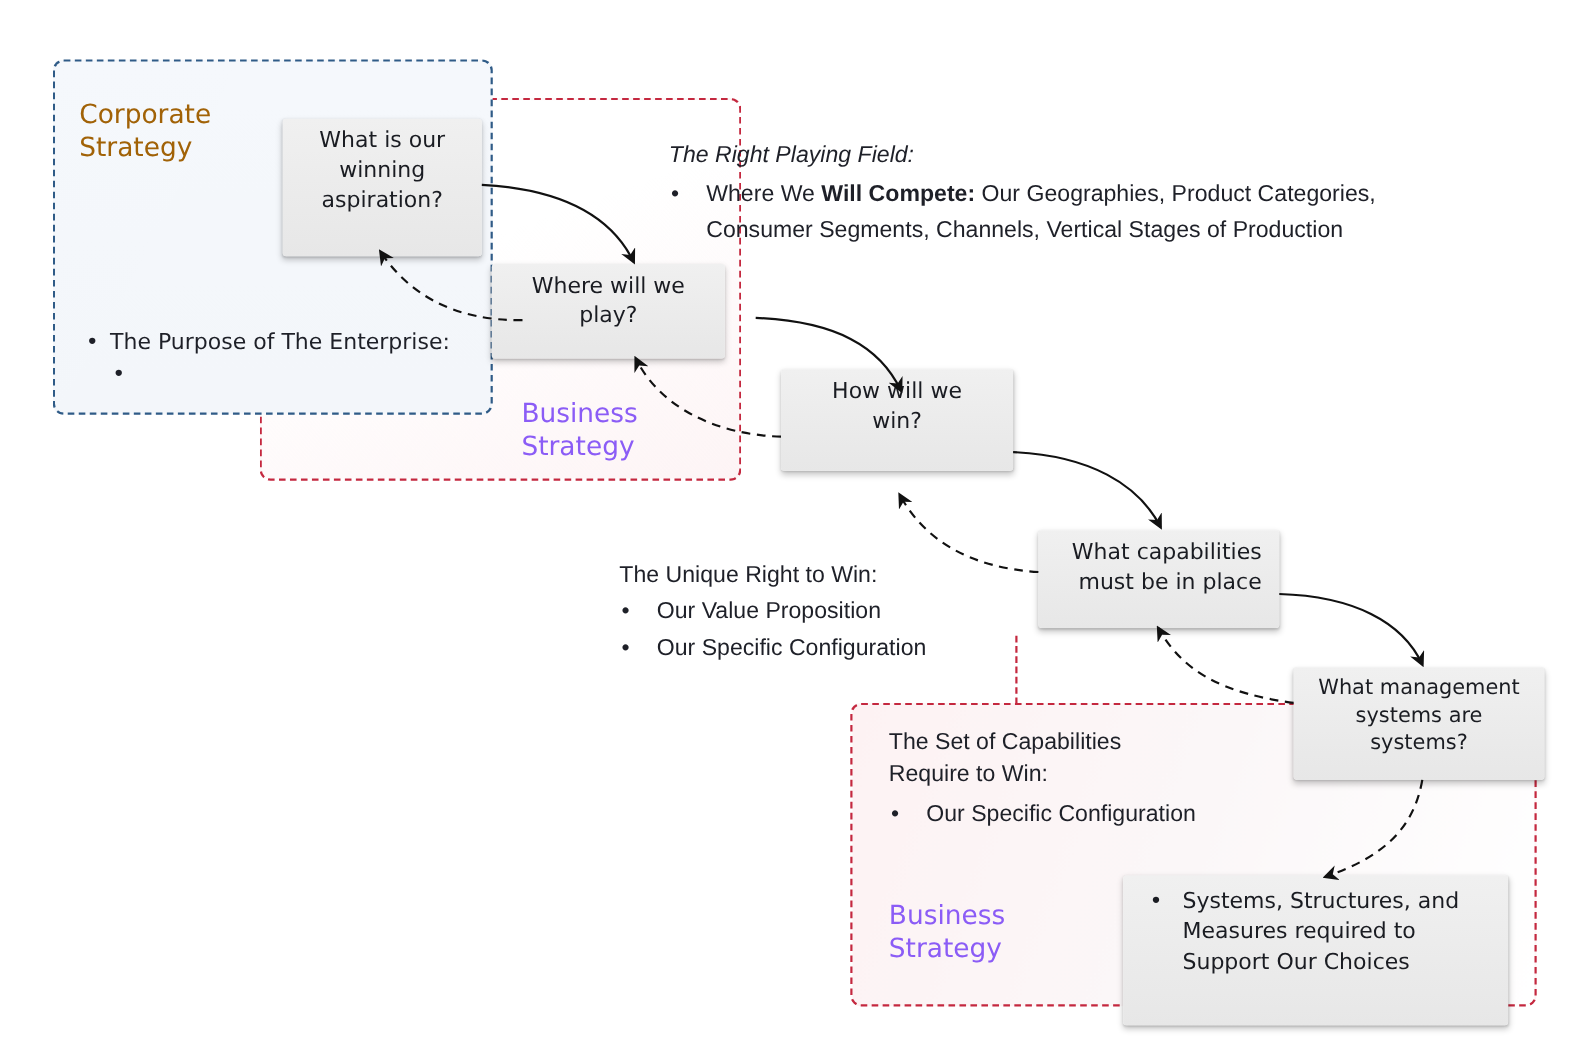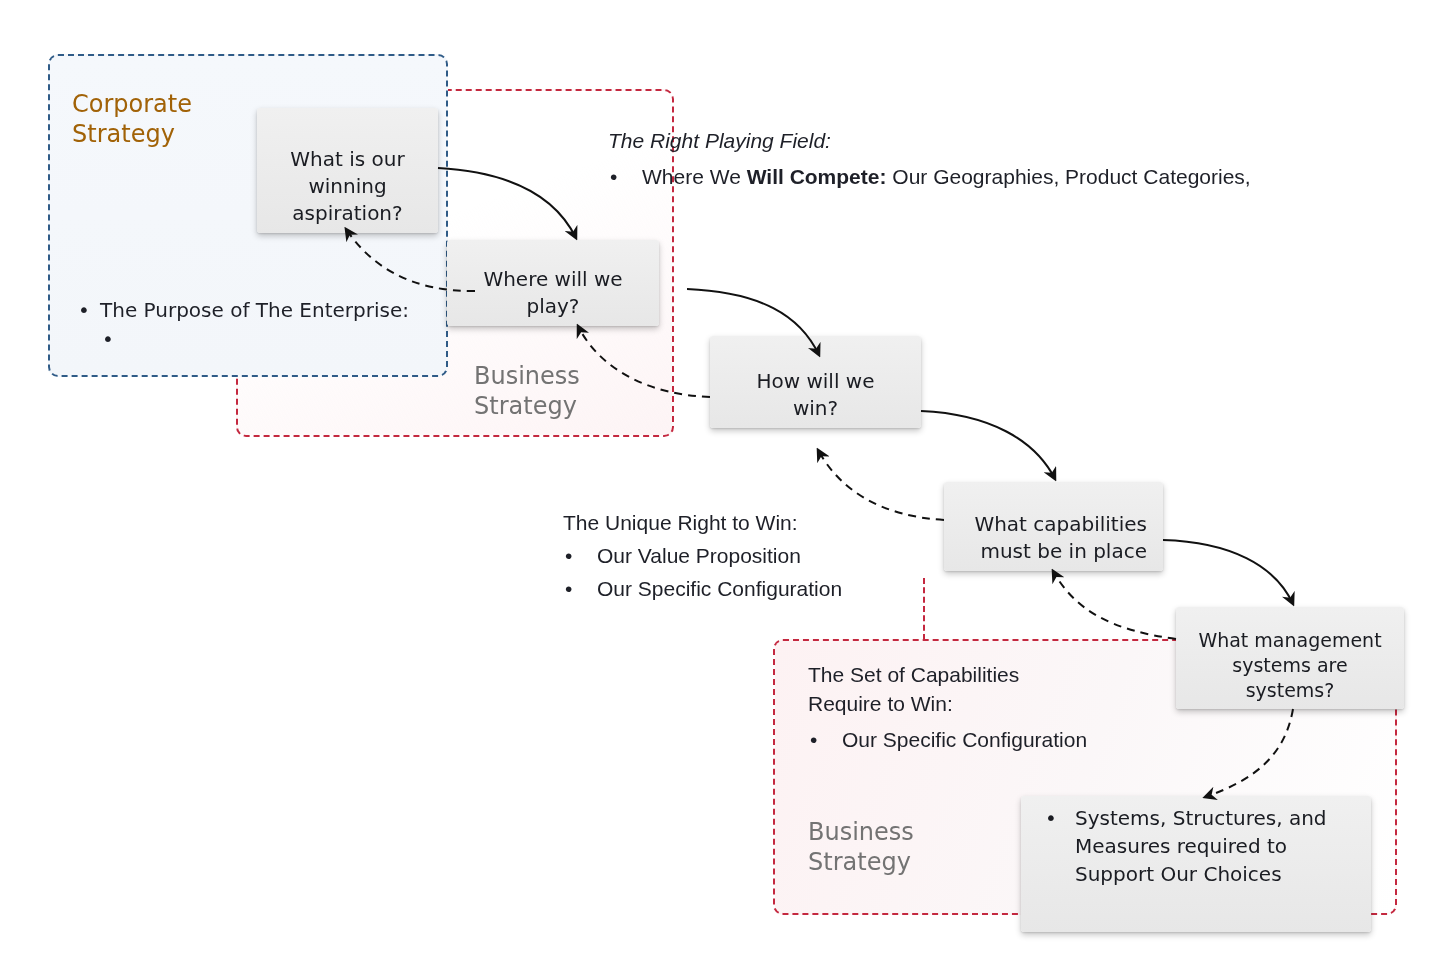--- a/index.html
+++ b/index.html
@@ -28,27 +28,27 @@
       background: linear-gradient(110deg, #fdf2f3 0%, #fbf7f8 50%, #ffffff 100%);
     }
     .vdash {
       position: absolute; width: 0; border-left: 2px dashed #c4283f;
     }
     .box {
       position: absolute; box-sizing: border-box;
       background: linear-gradient(180deg, #f0f0f0 0%, #e7e7e7 100%);
       border-radius: 3px;
       box-shadow: 0 3px 6px rgba(0,0,0,0.22), 0 1px 2px rgba(0,0,0,0.12);
-      display: flex; align-items: flex-end; justify-content: center;
+      display: flex; align-items: flex-start; justify-content: center;
       text-align: center; font-size: 20px; line-height: 27px;
       color: #1a1c22; padding: 6px 10px;
     }
     .lbl { position: absolute; }
     .corp-title { left: 72px; top: 89px; font-size: 24px; line-height: 30px; color: #a16207; }
-    .biz-title { font-size: 24px; line-height: 30px; color: #737373; }
+    .biz-title { font-size: 24px; line-height: 30px; color: #8b5cf6; }
     .txt { position: absolute; font-family: "Liberation Sans", sans-serif; font-size: 21px; color: #1e2028; }
     .txt-dv { position: absolute; font-size: 20px; color: #1e2028; }
     ul { margin: 0; padding: 0; list-style: none; }
     li { position: relative; padding-left: 34px; }
     li::before { content: "•"; position: absolute; left: 2px; }
     svg.arrows { position: absolute; left: 0; top: 0; }
   </style>
 </head>
 <body>
 
@@ -74,20 +74,21 @@
 <div class="lbl biz-title" style="left:474px; top:361px;">
   <div>Business</div>
   <div>Strategy</div>
 </div>
 
 <div class="txt" style="left:608px; top:126px; line-height:30px;">
   <div style="font-size:21px; margin-bottom:5px;font-style:italic;">The Right Playing Field:</div>
   <div style="position:relative; padding-left:34px; line-height:32px;">
     <span style="position:absolute; left:2px;">•</span>
     <span>Where We </span><b>Will Compete</b><b>:</b><span> Our Geographies, Product Categories,</span><br>
+    <span>Consumer Segments, Channels, Vertical Stages of Production</span>
   </div>
 </div>
 
 <div class="txt" style="left:563px; top:506px; line-height:33px;">
   <div>The Unique Right to Win:</div>
   <ul>
     <li>Our Value Proposition</li>
     <li>Our Specific Configuration</li>
   </ul>
 </div>

